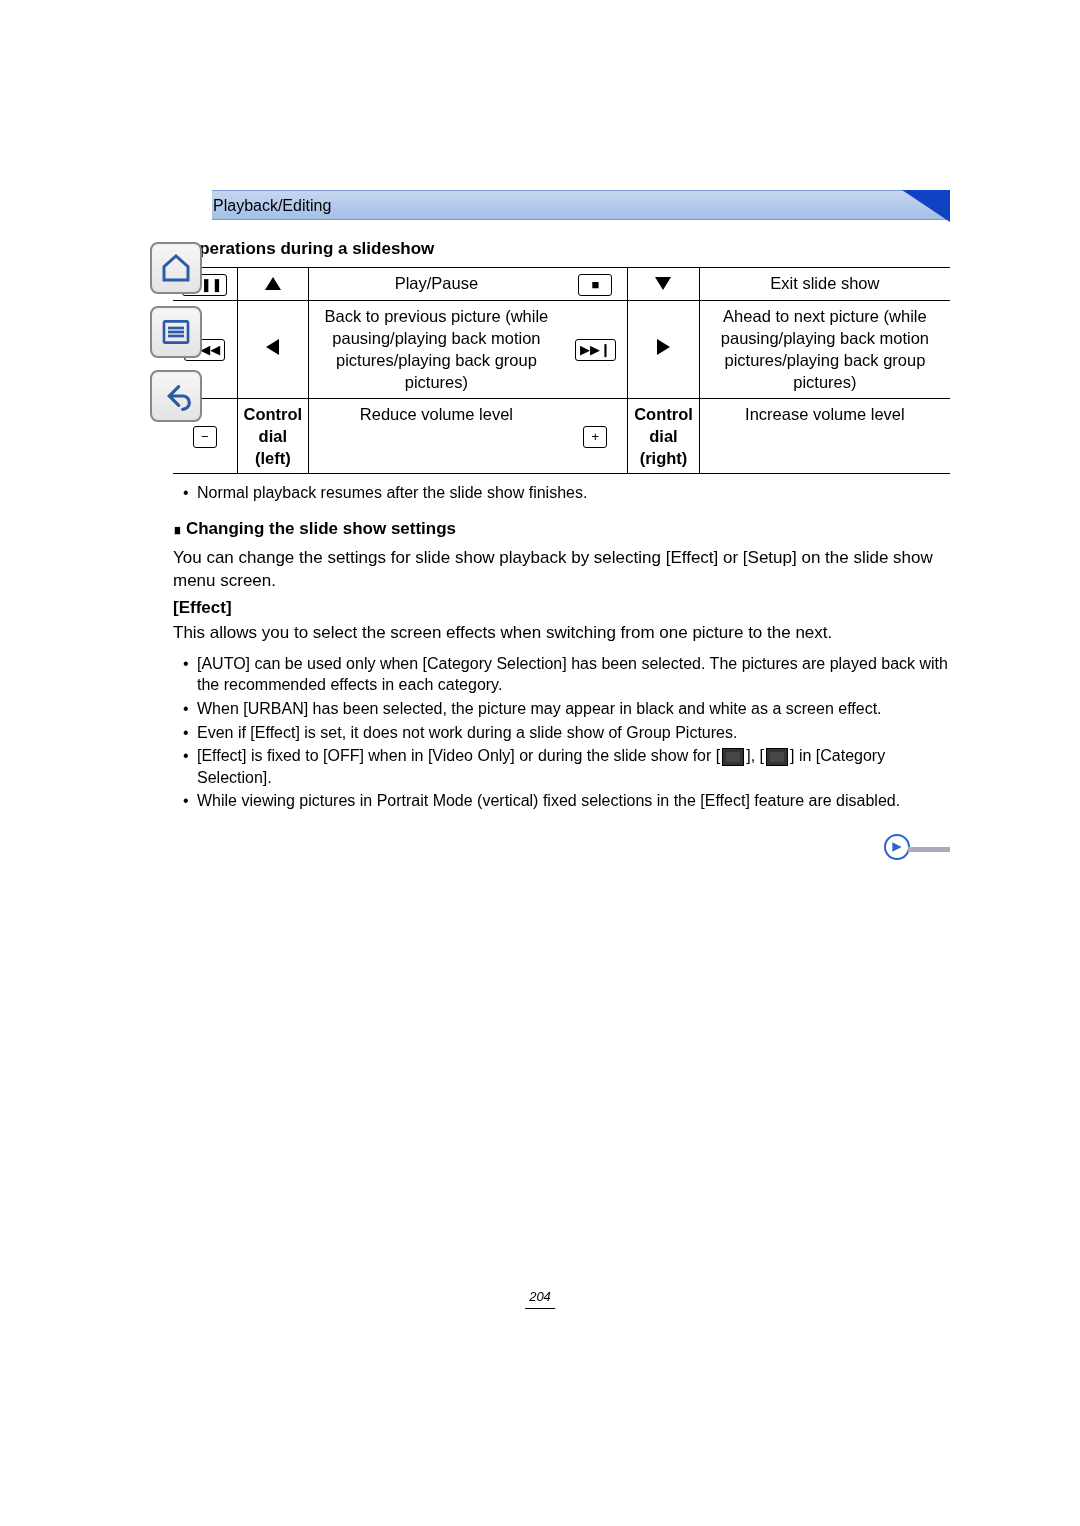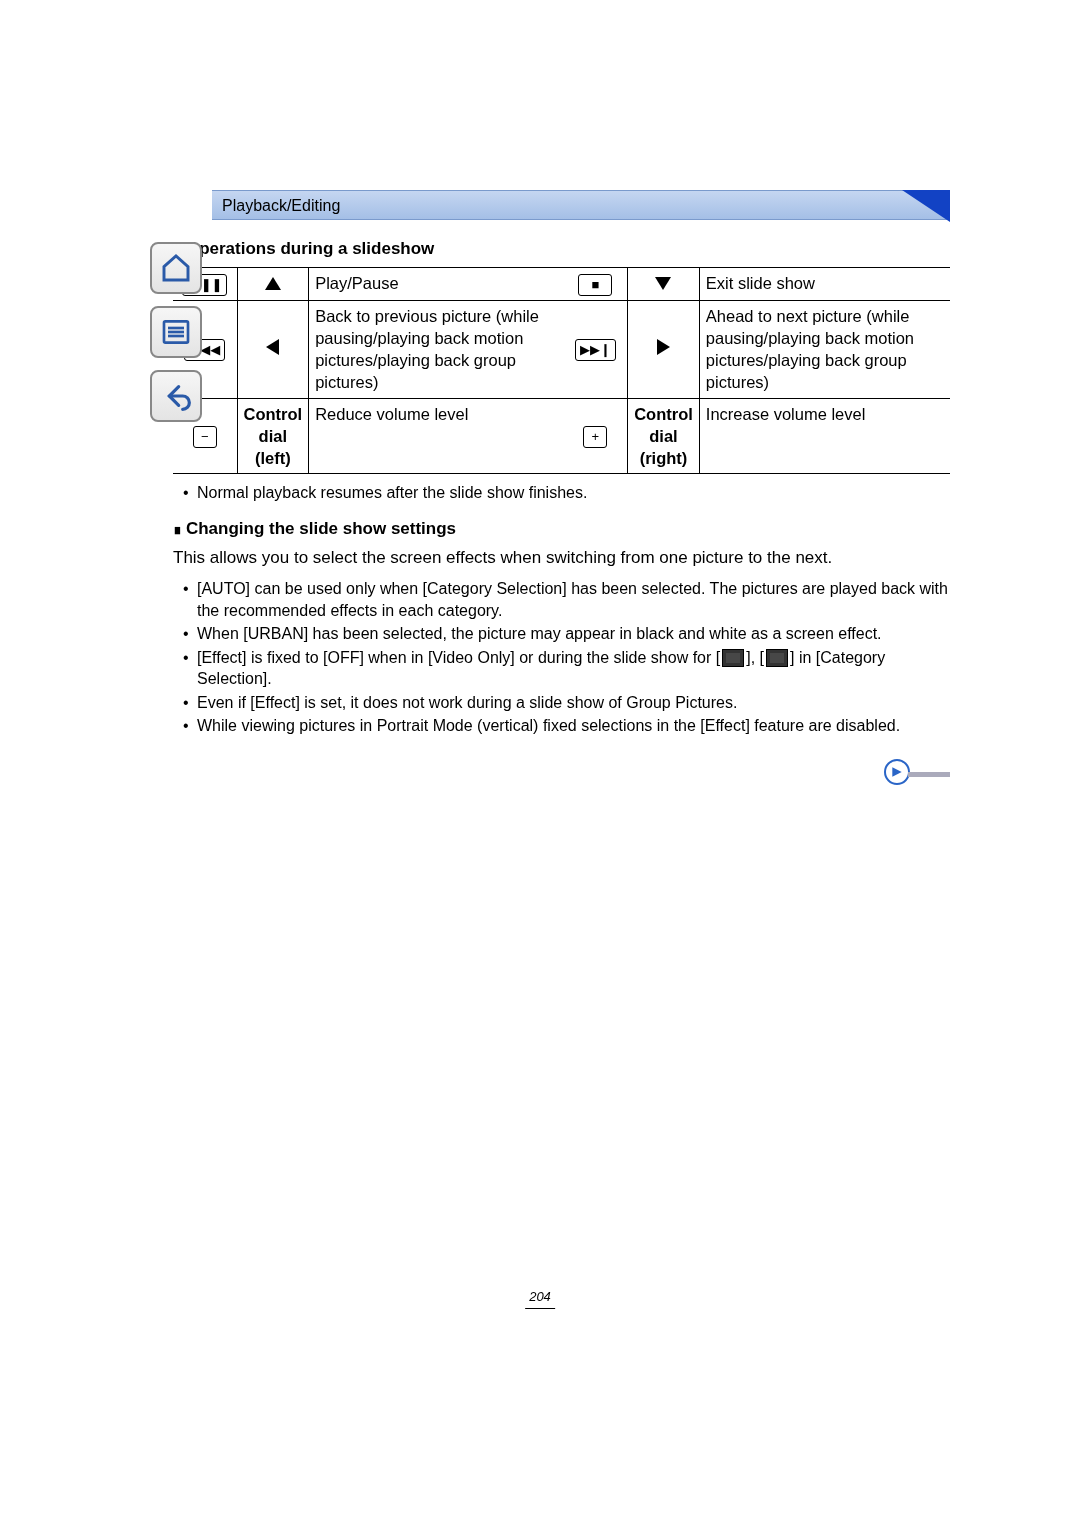--- a/index.html
+++ b/index.html
@@ -42,21 +42,21 @@
   
   .crumb-wrap {
     margin-left: 82px;
     position: relative;
   }
   .crumb-bar {
     background: linear-gradient(#c5d6f1,#a4bfe6);
     border-top: 1px solid #7a9acc;
     border-bottom: 1px solid #7a9acc;
     height: 30px;
-    padding-left: 10px;
+    padding-left: 1px;
     font-size: 16px;
     line-height: 29px;
     color: #000;
     position: relative;
   }
   .crumb-tail {
     position: absolute;
     right: 0;
     top: -1px;
     width: 0; height: 0;
@@ -79,21 +79,21 @@
   table.ops {
     border-collapse: collapse;
     width: 100%;
     font-size: 16.5px;
   }
   table.ops td, table.ops th {
     border-top: 1px solid #000;
     border-bottom: 1px solid #000;
     padding: 4px 6px 4px 6px;
     vertical-align: top;
-    text-align: left;
+    text-align: center;
     font-weight: normal;
   }
   table.ops .ctrl-hdr { font-weight: bold; }
   table.ops td.icon-cell, table.ops td.tri-cell {
     vertical-align: middle;
     text-align: center;
   }
   table.ops td.tri-cell { border-left:1px solid #000; border-right:1px solid #000; }
   table.ops td.icon-cell { width: 64px; }
   table.ops td.tri-cell { width: 52px; text-align: center; }
@@ -240,30 +240,32 @@
     </tbody>
       </table>
 
     <ul class="notes">
       <li>Normal playback resumes after the slide show finishes.</li>
     </ul>
 
     <div class="section-head">
       <span class="sq">∎</span><span>Changing the slide show settings</span>
     </div>
-
+    <div class="para">You can change the settings for slide show playback by selecting [Effect] or [Setup] on the slide show menu screen.</div>
+
+    <div class="sub-head">[Effect]</div>
     <div class="para">This allows you to select the screen effects when switching from one picture to the next.</div>
 
     <ul class="notes">
       <li>[AUTO] can be used only when [Category Selection] has been selected. The pictures are played back with the recommended effects in each category.</li>
       <li>When [URBAN] has been selected, the picture may appear in black and white as a screen effect.</li>
+      <li>Even if [Effect] is set, it does not work during a slide show of Group Pictures.</li>
       <li>
         <span>[Effect] is fixed to [OFF] when in [Video Only] or during the slide show for [</span><span class="inline-icon"></span><span>], [</span><span class="inline-icon"></span><span>] in [Category Selection].</span>
       </li>
-      <li>Even if [Effect] is set, it does not work during a slide show of Group Pictures.</li>
       <li>While viewing pictures in Portrait Mode (vertical) fixed selections in the [Effect] feature are disabled.</li>
     </ul>
 
     <div class="next-marker">
       <span class="circ">
         <svg width="14" height="14" viewBox="0 0 24 24" fill="#2a65c7">
             <path d="M4 4 L20 12 L4 20 Z"></path>
           </svg>
       </span><span class="bar"></span>
     </div>

